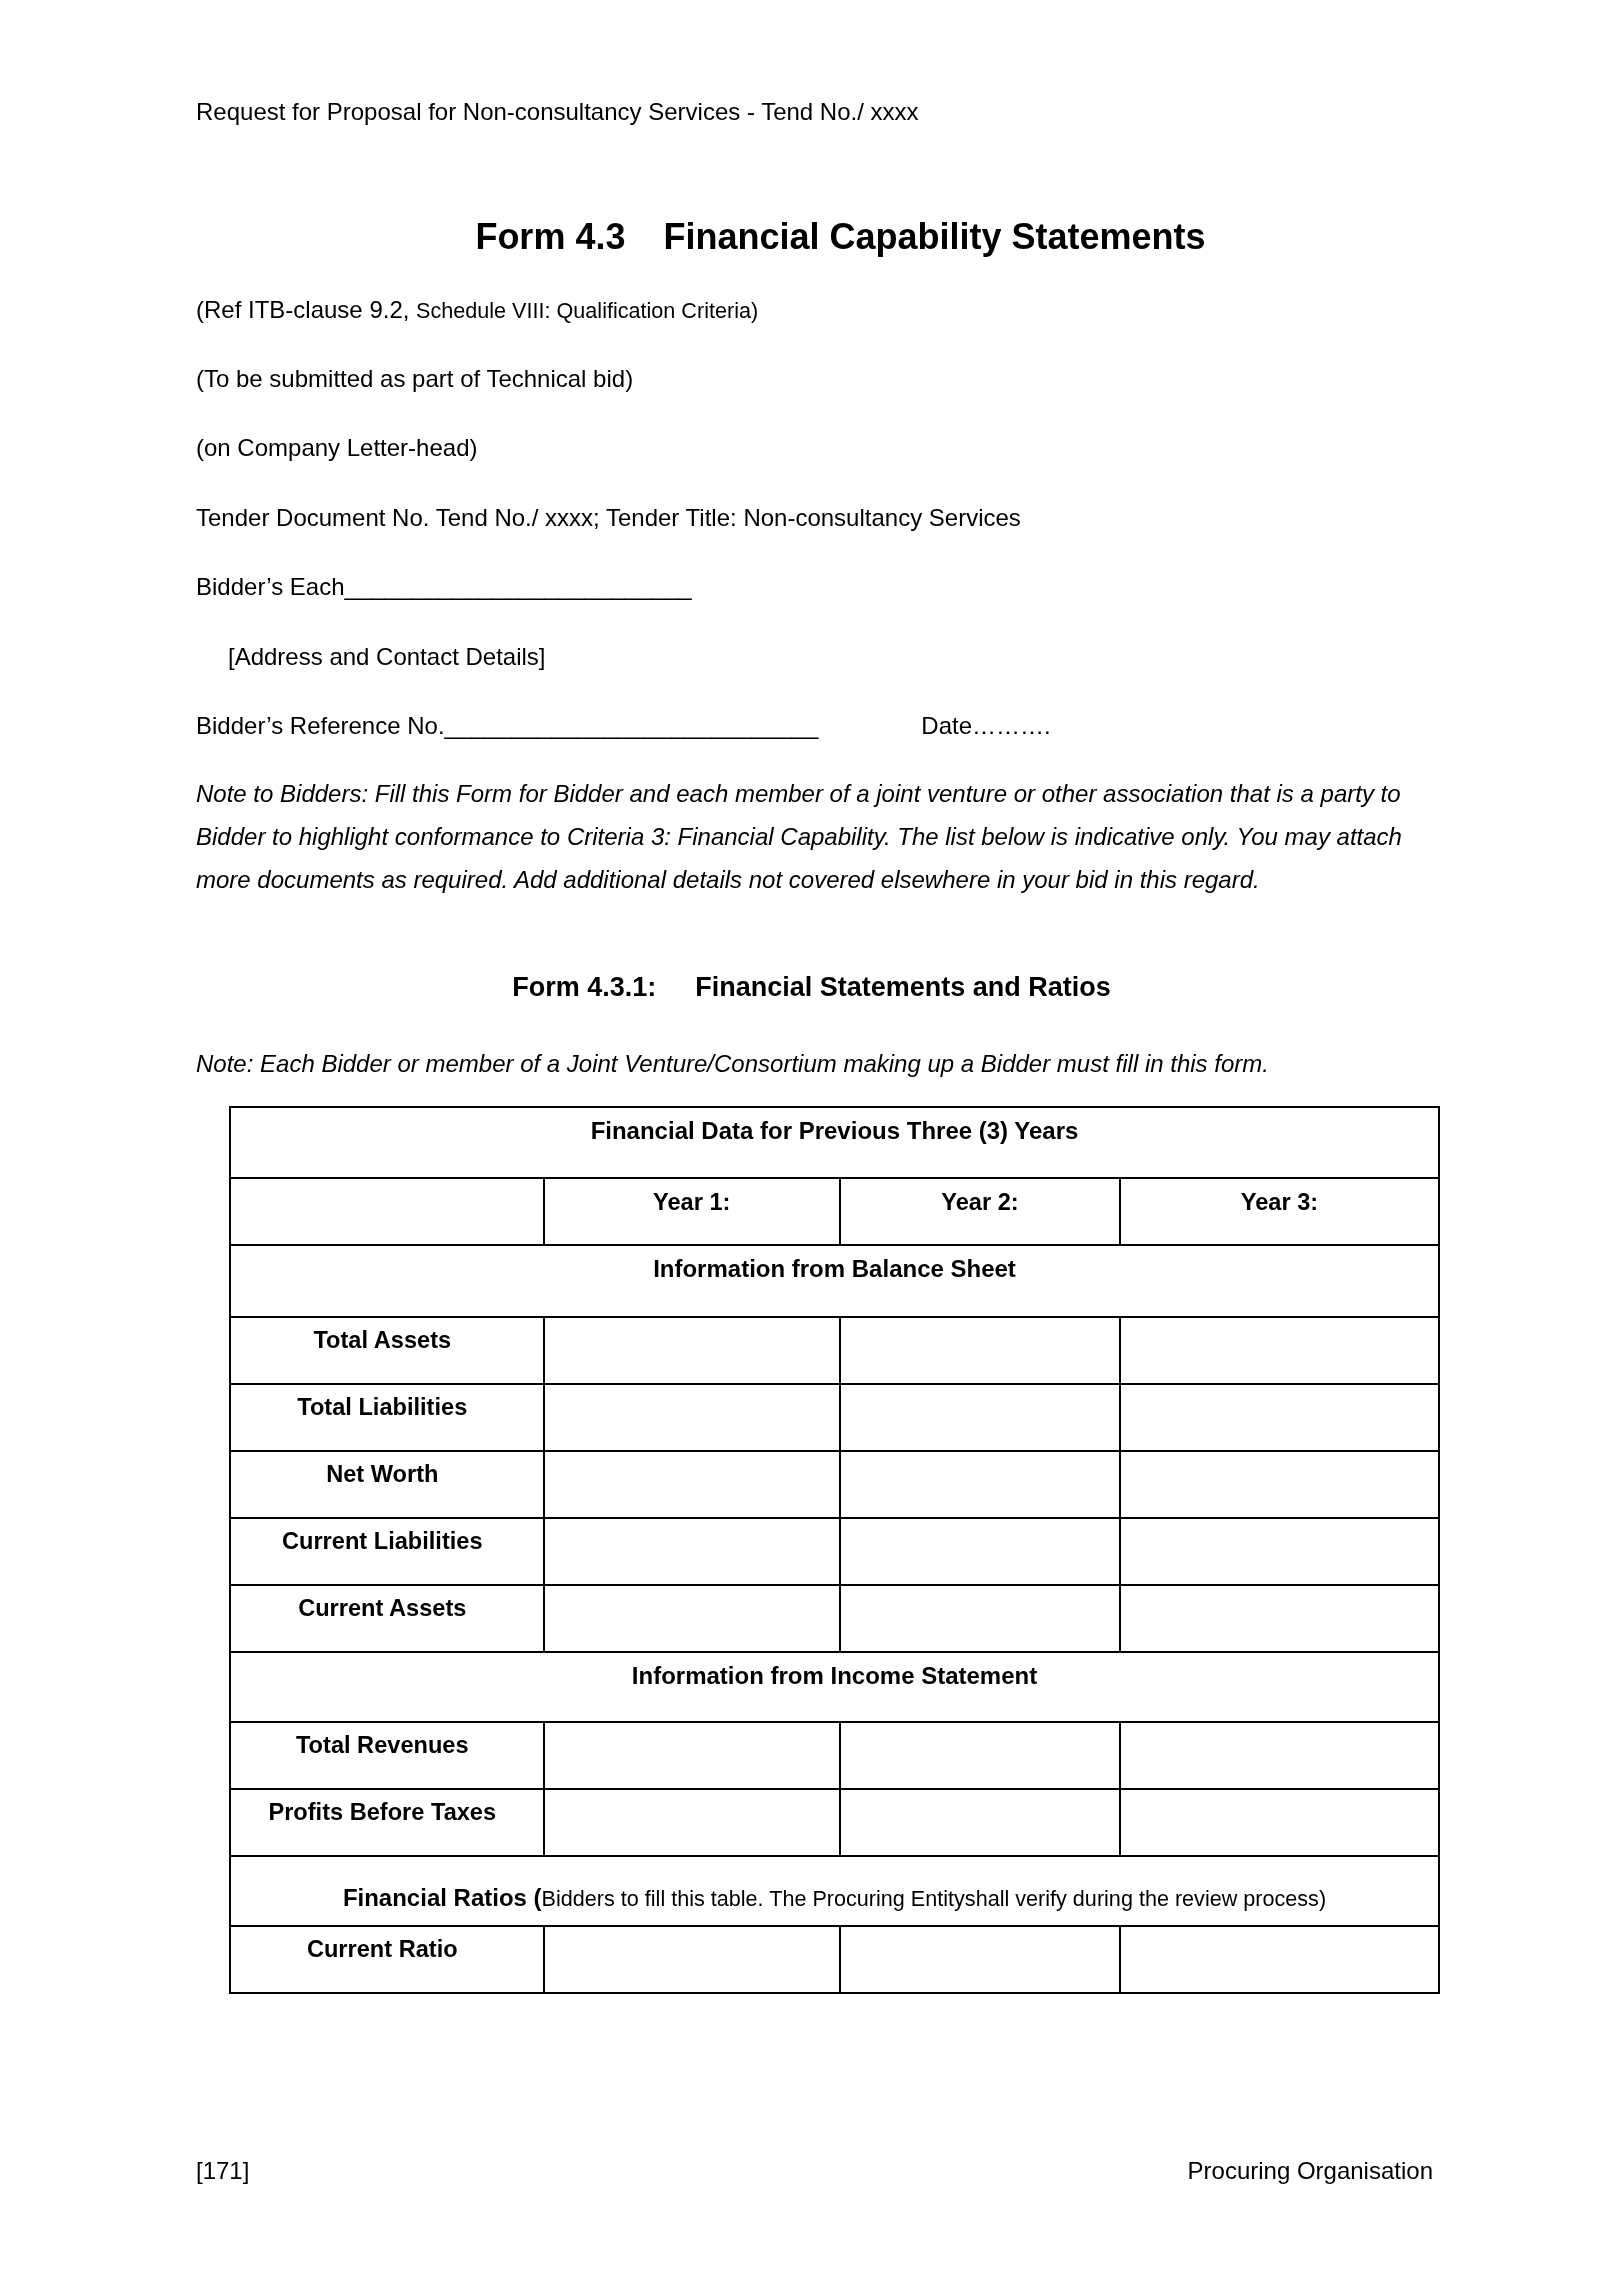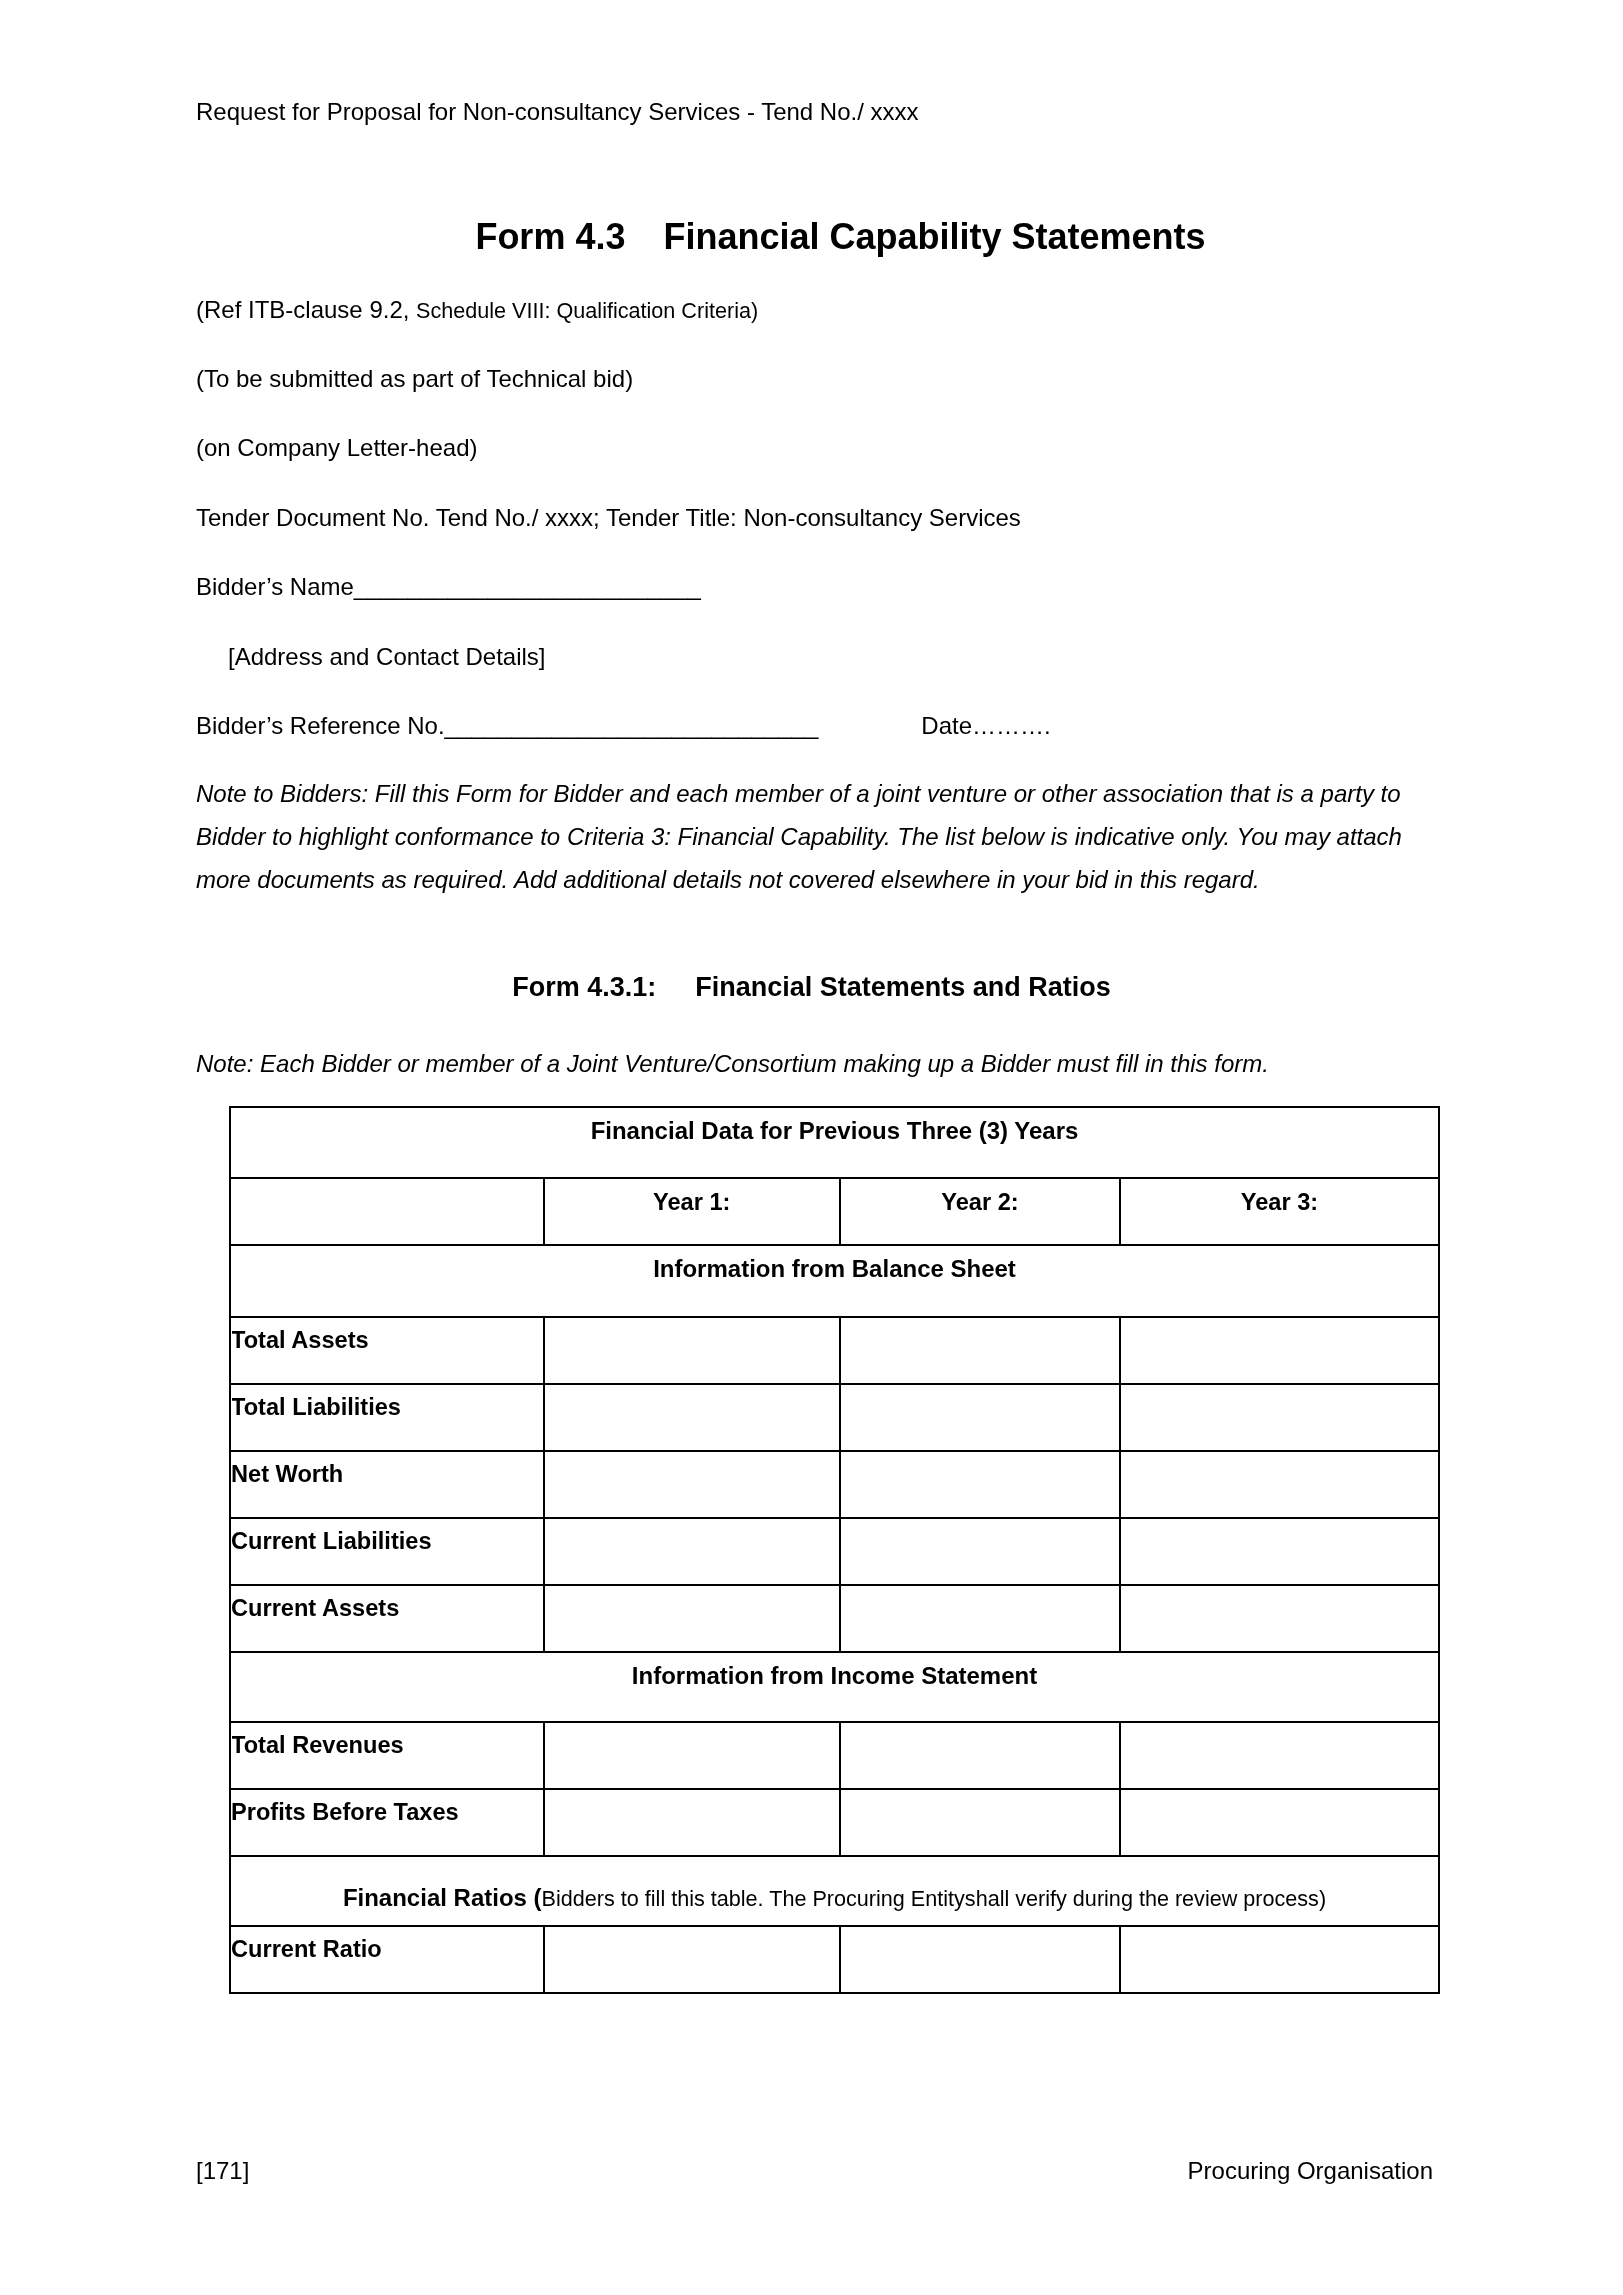--- a/index.html
+++ b/index.html
@@ -81,21 +81,21 @@
   .section-cell {
     text-align: center; font-weight: bold; font-size: 24px;
     padding-top: 8.5px;
   }
   .year-cell {
     text-align: center; font-weight: bold; font-size: 23.6px;
     padding-top: 9.8px;
     margin-left: 23px;
   }
   .label-cell {
-    text-align: left; font-weight: bold; font-size: 23.6px;
+    text-align: center; font-weight: bold; font-size: 23.6px;
     padding: 8.5px 9.2px 0 0;
     border-radius: 9px;
   }
   .ratios-cell { text-align: center; padding-top: 27px; }
   .ratios-bold  { font-weight: bold; font-size: 24px; }
   .ratios-small { font-size: 21.6px; }
 
   .page-footer {
     left: 196px; top: 2157px; width: 1237px;
     display: flex; justify-content: space-between;
@@ -110,21 +110,21 @@
 <div class="abs doc-title"><span>Form 4.3</span><span class="title-gap"></span><span>Financial Capability Statements</span></div>
 
 <div class="abs body-line t-ref"><span>(Ref ITB-clause 9.2, </span><span class="small-inline">Schedule VIII: Qualification Criteria)</span></div>
 
 <div class="abs body-line t-submit">(To be submitted as part of Technical bid)</div>
 
 <div class="abs body-line t-letter">(on Company Letter-head)</div>
 
 <div class="abs body-line t-tender">Tender Document No. Tend No./ xxxx; Tender Title: Non-consultancy Services</div>
 
-<div class="abs body-line t-name"><span>Bidder’s Name</span><span>__________________________</span></div>
+<div class="abs body-line t-name"><span>Bidder’s Each</span><span>__________________________</span></div>
 
 <div class="abs body-line t-addr">[Address and Contact Details]</div>
 
 <div class="abs body-line t-refno"><span>Bidder’s Reference No.</span><span>____________________________</span><span class="date-label">Date……….</span></div>
 
 <div class="abs note-para">Note to Bidders: Fill this Form for Bidder and each member of a joint venture or other association that is a party to Bidder to highlight conformance to Criteria 3: Financial Capability. The list below is indicative only. You may attach more documents as required. Add additional details not covered elsewhere in your bid in this regard.</div>
 
 <div class="abs subform-heading"><span>Form 4.3.1:</span><span class="subform-gap"></span><span>Financial Statements and Ratios</span></div>
 
 <div class="abs subform-note">Note: Each Bidder or member of a Joint Venture/Consortium making up a Bidder must fill in this form.</div>

